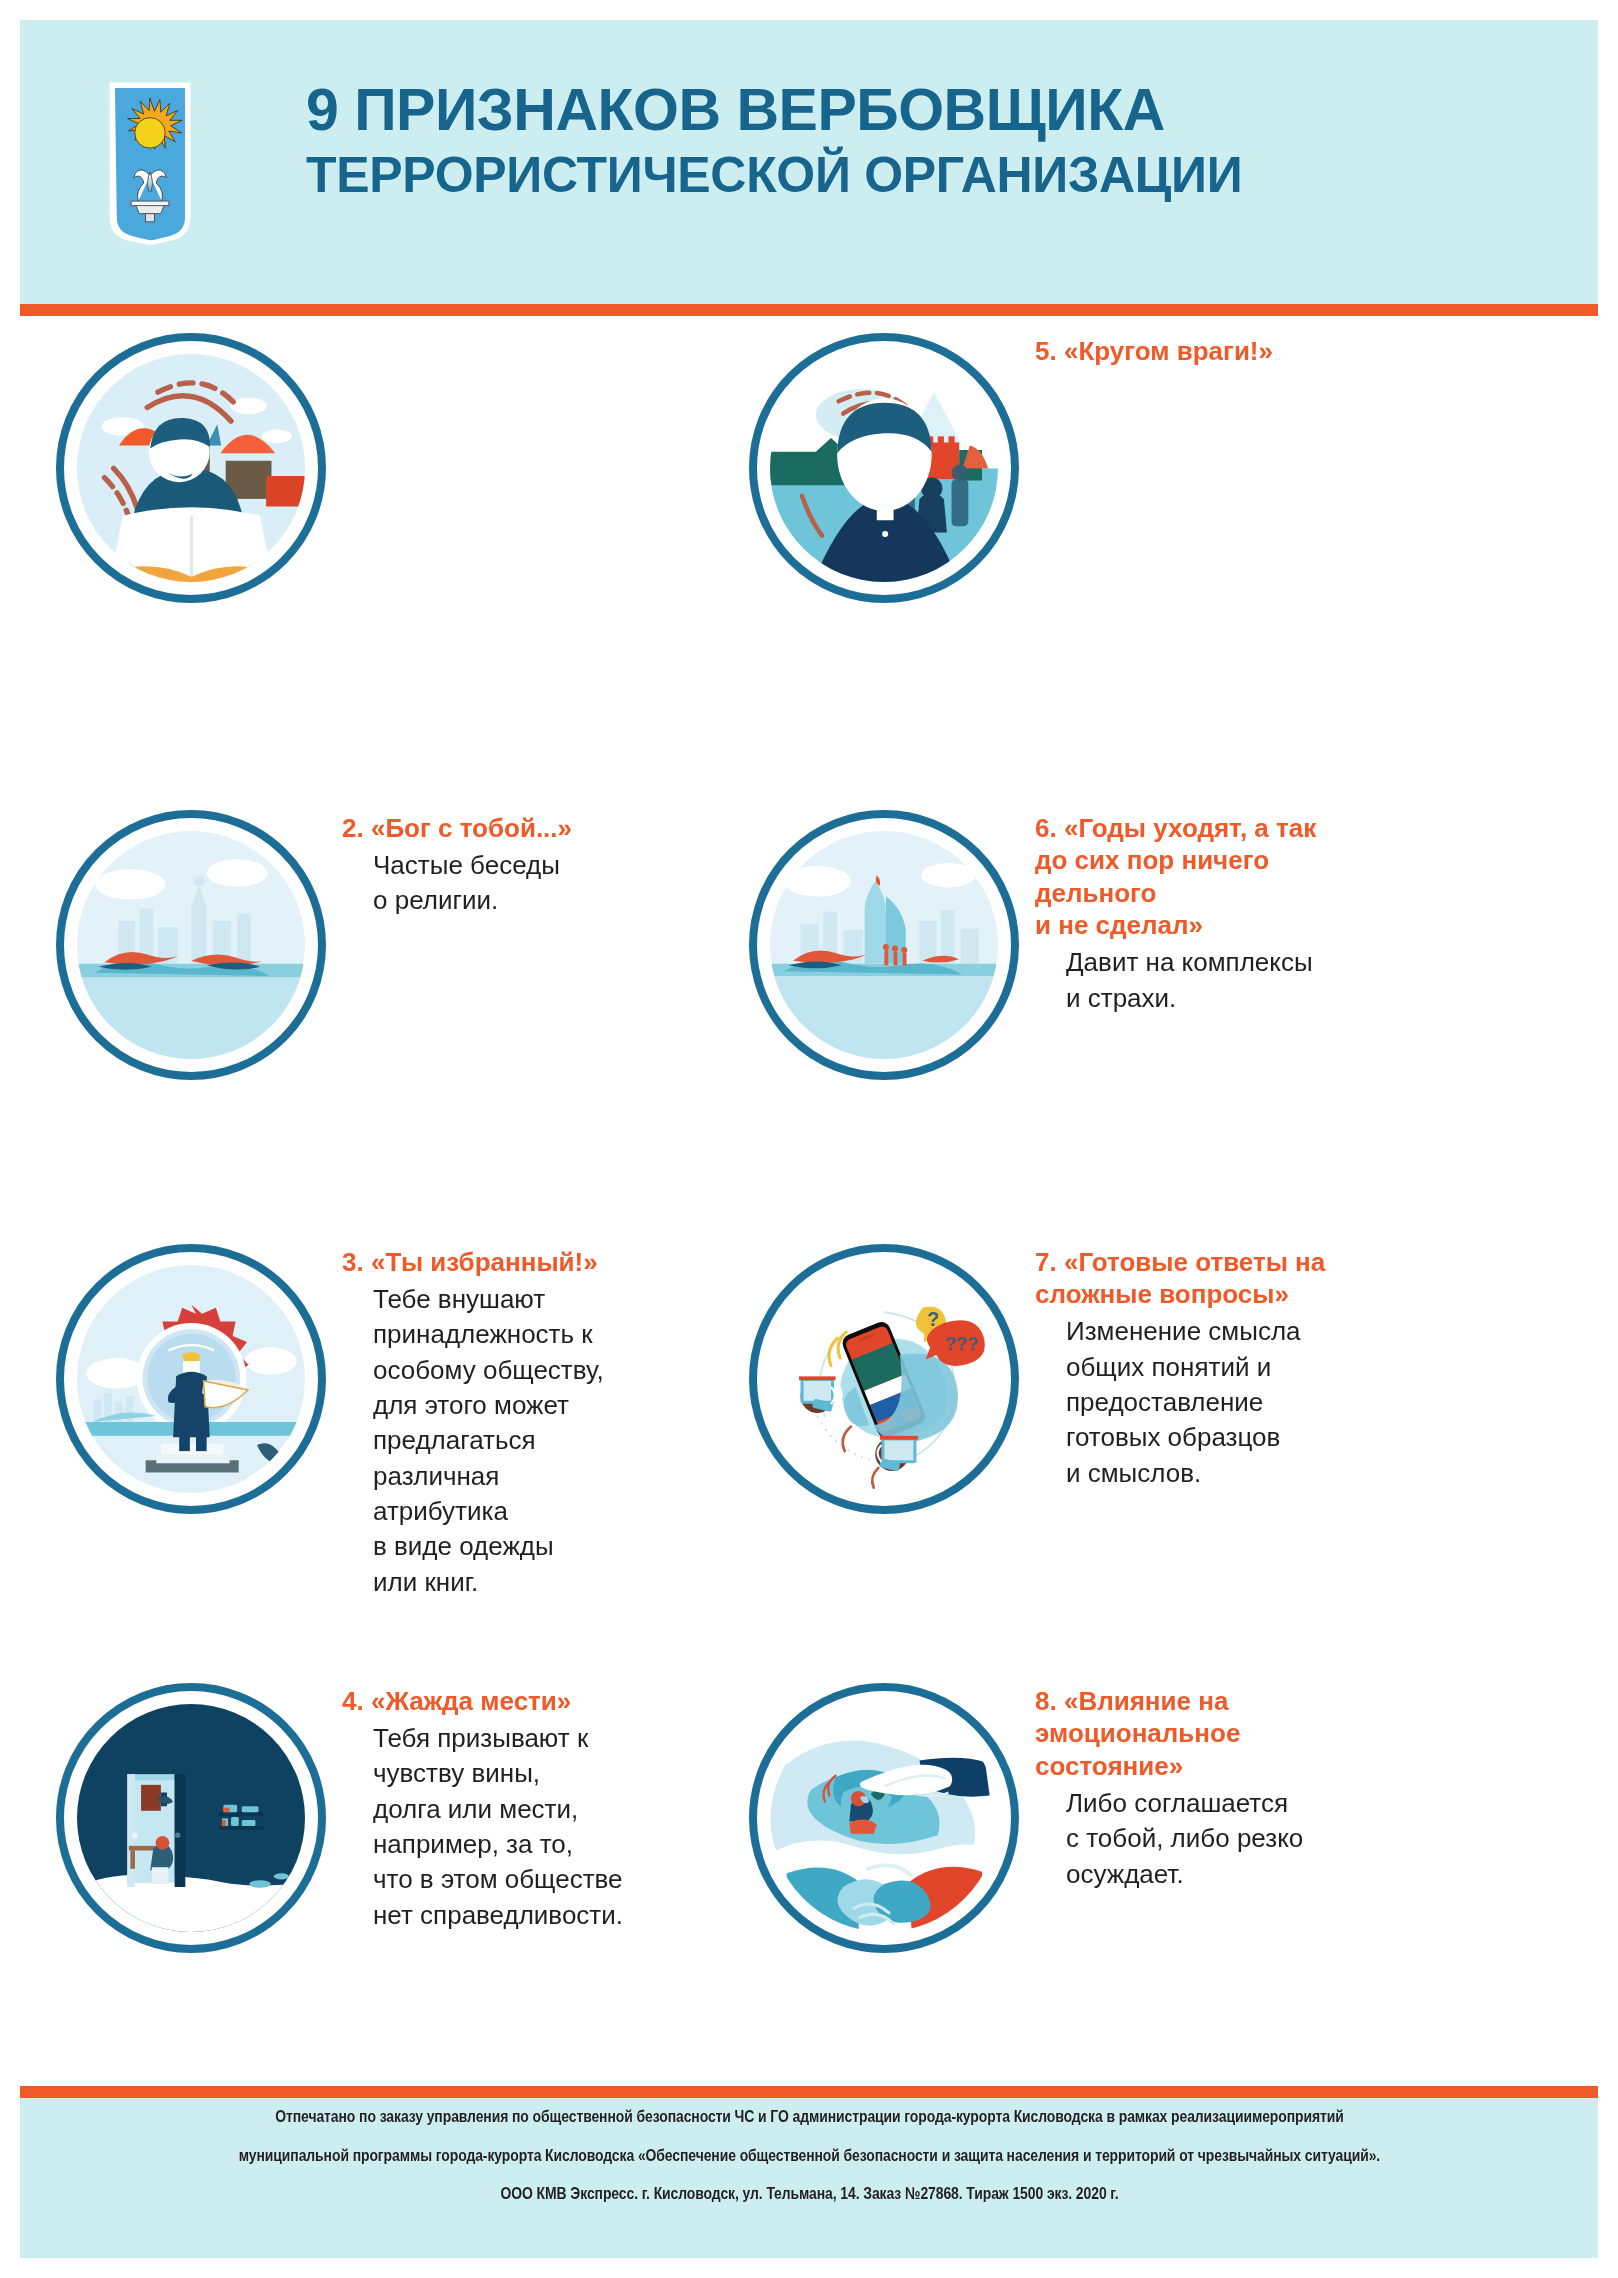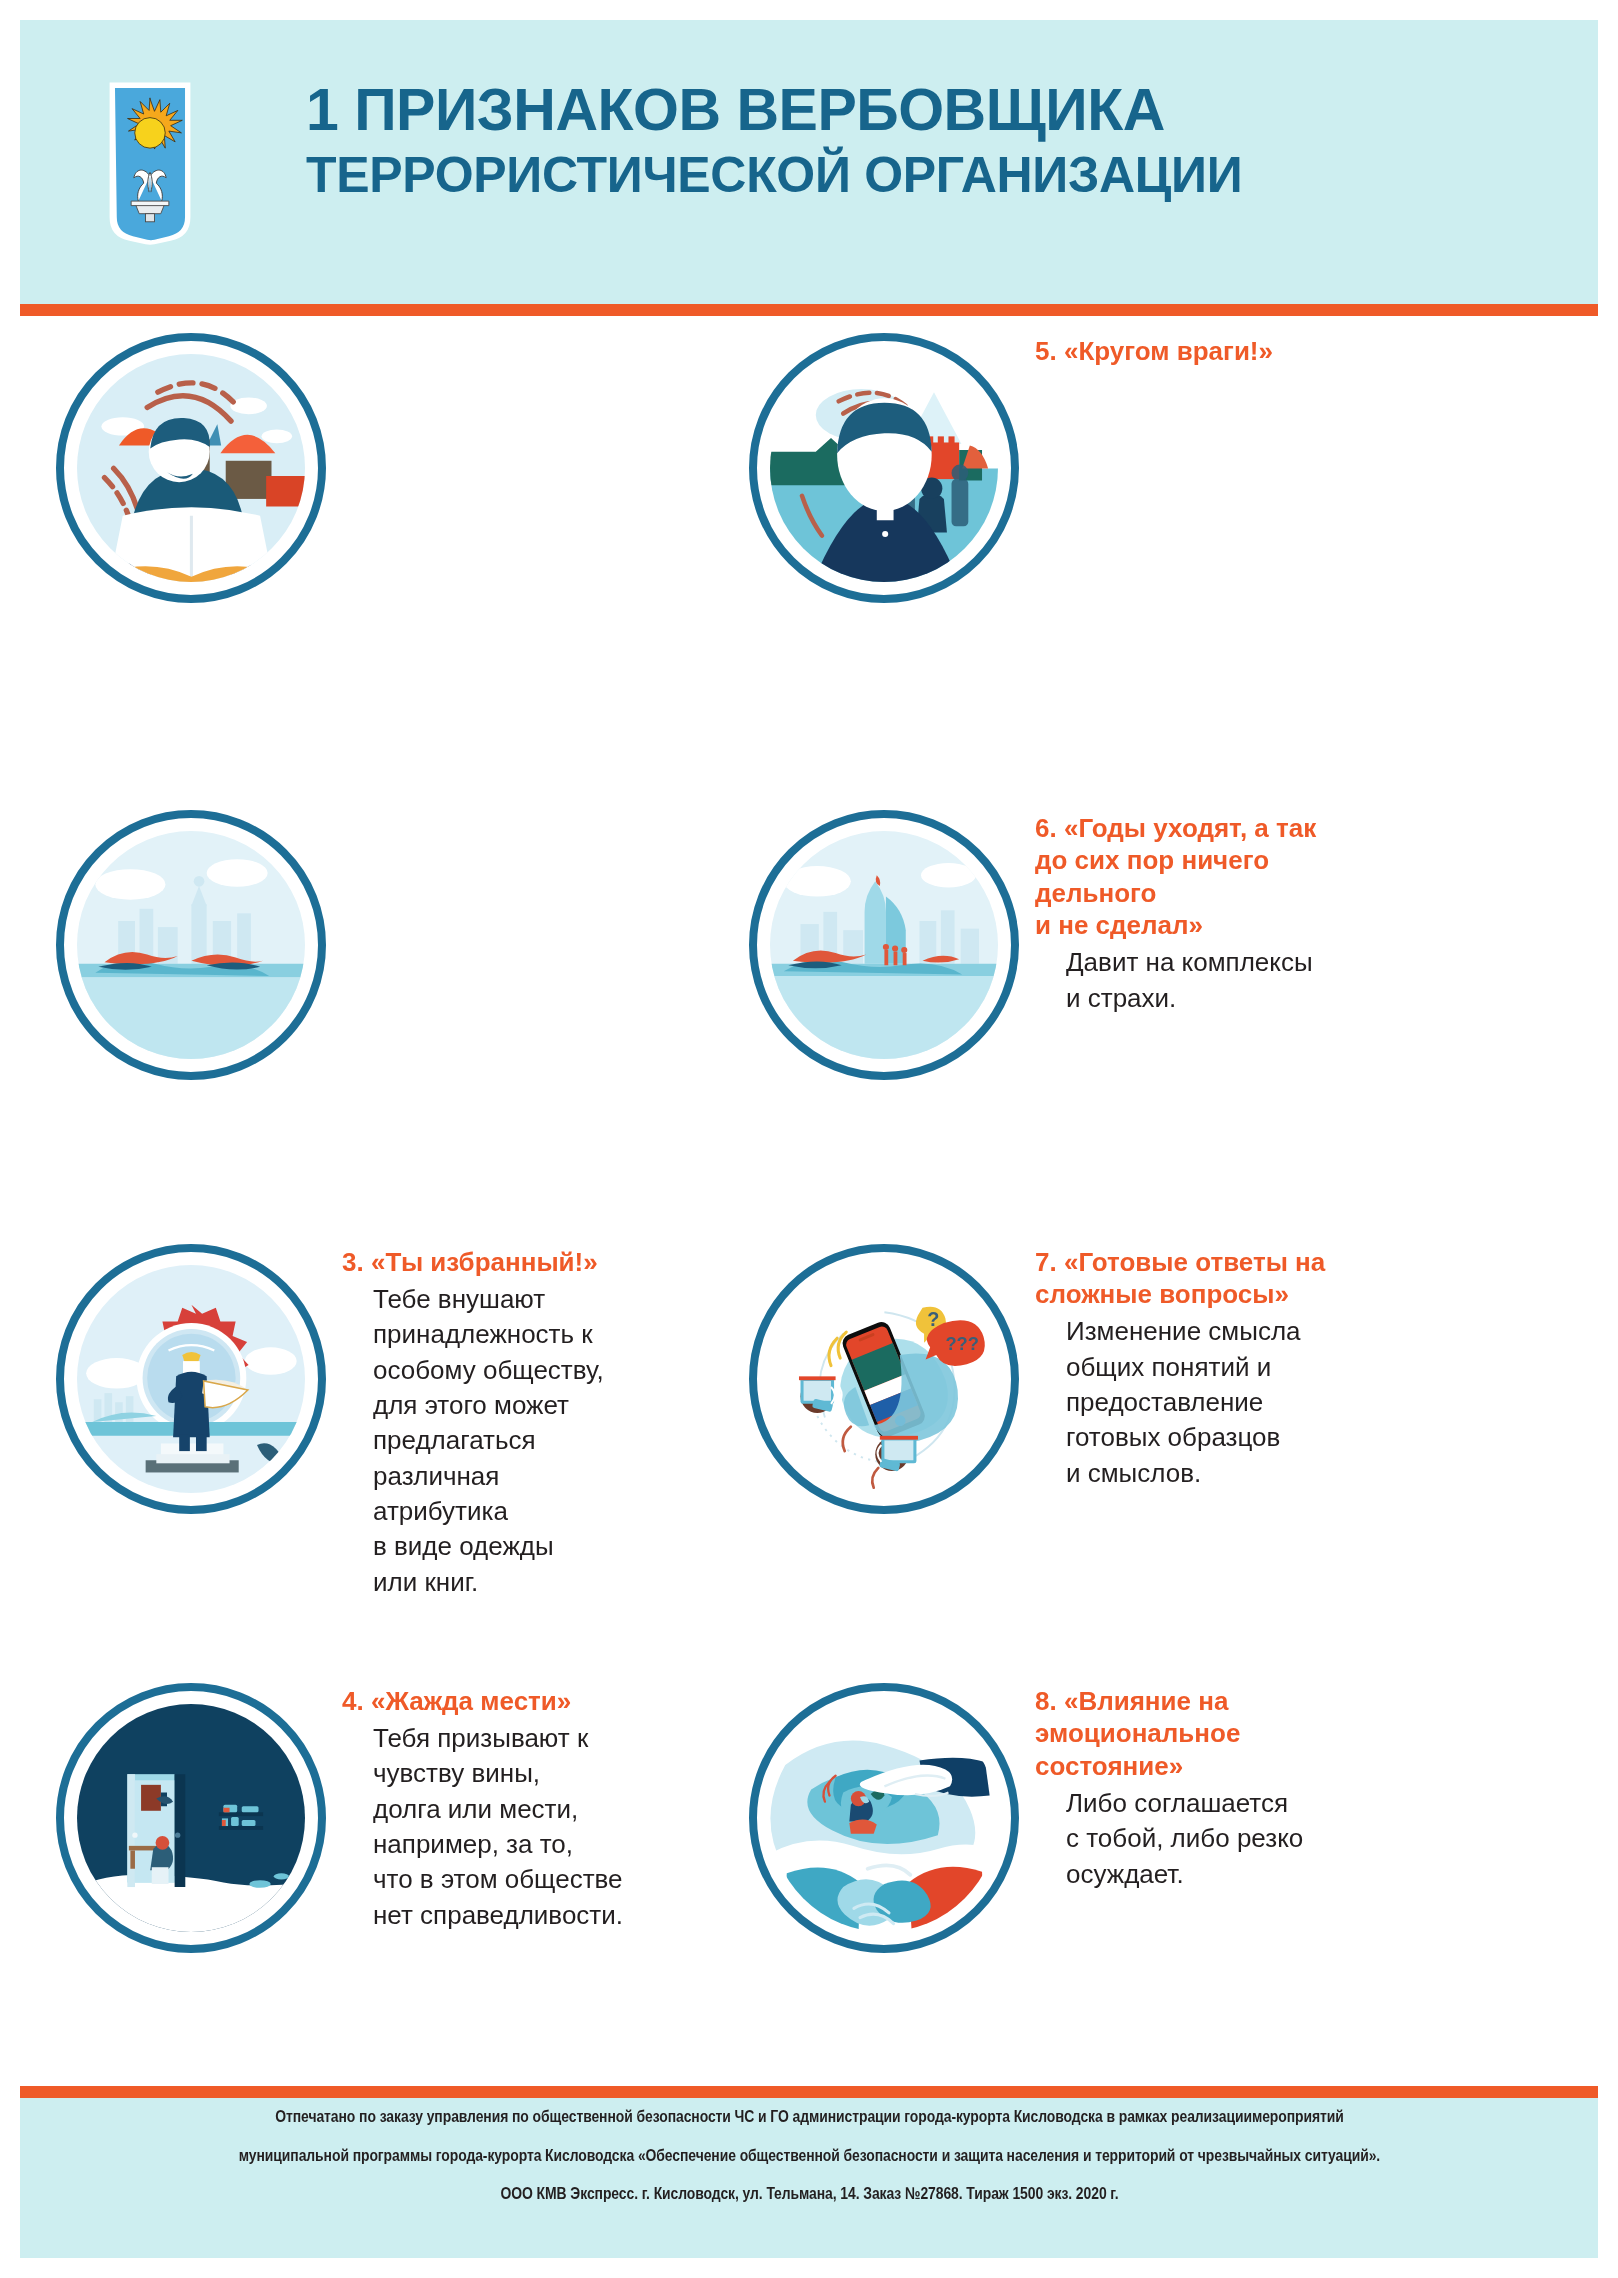--- a/index.html
+++ b/index.html
@@ -194,21 +194,21 @@
         <path d="M49 104 c-3 6 -3 14 -1 22"></path>
         <path d="M49 104 c3 6 3 14 1 22"></path>
       </g>
       <path d="M33 140 h32 l-4 10 h-24 z" fill="#e9edef" stroke="#4a4a4a" stroke-width="1"></path>
       <path d="M28 136 h42 v5 h-42 z" fill="#f4f7f8" stroke="#4a4a4a" stroke-width="1"></path>
       <rect x="44" y="150" width="10" height="9" fill="#dfe5e8" stroke="#4a4a4a" stroke-width="1"></rect>
     </svg>
   </div>
 
   <div class="header-titles">
-    <div class="title-main">1 ПРИЗНАКОВ ВЕРБОВЩИКА</div>
+    <div class="title-main">9 ПРИЗНАКОВ ВЕРБОВЩИКА</div>
     <div class="title-sub">ТЕРРОРИСТИЧЕСКОЙ ОРГАНИЗАЦИИ</div>
   </div>
 
   <div class="header-rule"></div>
 
   <div class="content">
 
     <div class="item" style="left:36px; top:9px;">
       <div class="circle">
         <div class="circle-inner">
@@ -304,20 +304,25 @@
             </g>
             <path d="M0 174 h300 v18 h-300 z" fill="#89cfe0"></path>
             <path d="M0 192 h300 v108 h-300 z" fill="#bfe6f0"></path>
             <path d="M24 186 q34 -24 78 -12 q38 10 74 4 q44 -8 76 12 z" fill="#5ab6cd"></path>
             <path d="M36 172 q26 -20 56 -10 q22 8 40 2 q-30 16 -96 8 z" fill="#e0573a"></path>
             <path d="M150 170 q30 -14 58 -4 q22 8 36 4 q-40 14 -94 0 z" fill="#e0573a"></path>
             <path d="M28 178 q40 -10 70 0 q-34 8 -70 0 z" fill="#1d5d7d"></path>
             <path d="M170 176 q40 -8 70 2 q-34 8 -70 -2 z" fill="#1d5d7d"></path>
           </svg>
         </div>
+      </div>
+      <div class="item-text">
+        <div class="item-title" style="white-space: pre-line;"><span>2.</span> <span>«Бог с тобой...»</span></div>
+        <div class="item-body">Частые беседы
+о религии.</div>
       </div>
     </div>
 
     <div class="item" style="left:729px; top:486px;">
       <div class="circle">
         <div class="circle-inner">
           <svg class="art" viewBox="0 0 300 300" xmlns="http://www.w3.org/2000/svg">
             <rect width="300" height="300" fill="#e2f2f8"></rect>
             <ellipse cx="62" cy="66" rx="44" ry="20" fill="#ffffff"></ellipse>
             <ellipse cx="234" cy="58" rx="36" ry="16" fill="#ffffff"></ellipse>

